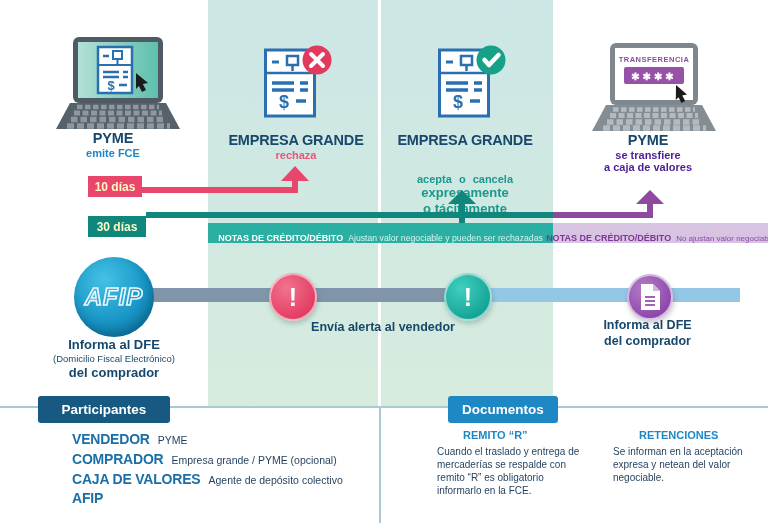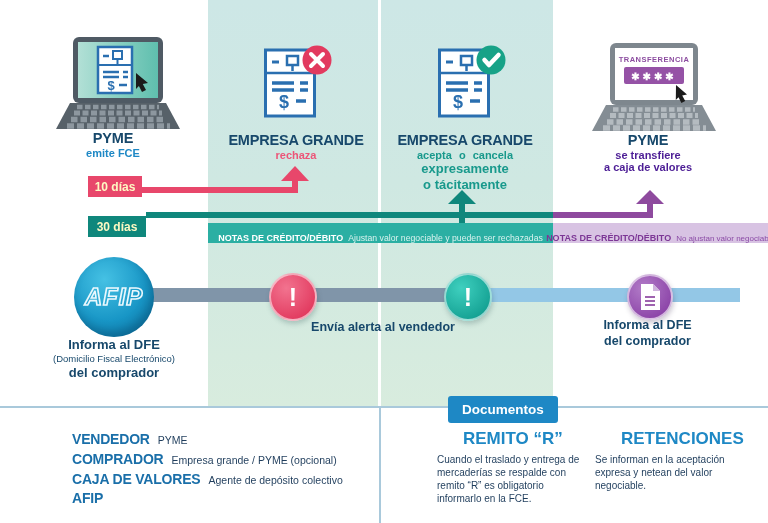--- a/index.html
+++ b/index.html
@@ -40,21 +40,21 @@
   
   .step{text-align:center;z-index:3;line-height:1.15;}
   .step .t{color:#17486b;font-weight:bold;font-size:14.5px;letter-spacing:-0.2px;}
   .step .a{font-weight:bold;font-size:11px;}
   .step1{left:33px;top:130px;width:160px;}
   .step2{left:215px;top:132px;width:162px;}
   .step3{left:384px;top:132px;width:162px;}
   .step4{left:568px;top:132px;width:160px;}
   .a-blue{color:#1e88c5;}
   .a-pink{color:#ec5578;}
-  .a-teal{color:#18998c;word-spacing:4px;}
+  .a-teal{color:#18998c;word-spacing:4px;margin-top:24px;}
   .a-purple{color:#4c1d95;}
   .step .small-note{color:#18998c;font-size:13px;line-height:1.2;font-weight:bold;}
 
   
   .bar{height:14px;top:288px;z-index:2;}
   .bar-gray{left:112px;width:354px;background:#8095a9;}
   .bar-blue{left:466px;width:274px;background:#93c7e6;}
   .afip-circle{left:74px;top:257px;width:80px;height:80px;border-radius:50%;z-index:4;
     background:radial-gradient(circle at 38% 28%,#45c1e4 0%,#1896c6 55%,#0b76a6 100%);
     box-shadow:inset -3px -6px 10px rgba(0,40,70,.3);display:flex;align-items:center;justify-content:center;}
@@ -86,24 +86,24 @@
   .vrule{left:379px;top:406px;width:2px;height:117px;background:#a9c9db;z-index:1;}
   .sec-box{top:396px;height:27px;color:#fff;font-weight:bold;font-size:13.5px;border-radius:3px;
     display:flex;align-items:center;justify-content:center;z-index:2;}
   .part-box{left:38px;width:132px;background:#175980;}
   .docs-box{left:448px;width:110px;background:#1e88c5;}
   .part-list{left:72px;top:431px;width:300px;z-index:2;}
   .p-row{height:19.8px;display:flex;align-items:baseline;}
   .p-row .lbl{color:#1a6fa9;font-weight:bold;font-size:14px;letter-spacing:-0.2px;}
   .p-row .dsc{color:#1f3d5c;font-size:10.5px;margin-left:8px;}
   .doc-item{top:429px;z-index:2;}
-  .doc-item .lbl{color:#1e88c5;font-weight:bold;font-size:17px;margin-bottom:4px;padding-left:26px;}
+  .doc-item .lbl{color:#1e88c5;font-weight:bold;font-size:11px;margin-bottom:4px;padding-left:26px;}
   .doc-item .dsc{color:#1f3d5c;font-size:10px;line-height:1.3;}
   .doc-item1{left:437px;width:152px;}
-  .doc-item2{left:595px;width:140px;}
+  .doc-item2{left:613px;width:140px;}
 </style>
 </head>
 <body>
 
 <div class="stage">
 
   <div class="abs mint-panel"></div>
   <div class="abs col-divider"></div>
 
   <div class="abs icon laptop1">
@@ -274,20 +274,21 @@
   </div>
   <div class="abs cap alert-cap">Envía alerta al vendedor</div>
   <div class="abs cap docc-cap">
     <div>Informa al DFE</div>
     <div>del comprador</div>
   </div>
 
   <div class="abs hrule"></div>
   <div class="abs vrule"></div>
 
+  <div class="abs sec-box part-box">Participantes</div>
   <div class="abs part-list">
     <div class="p-row">
       <span class="lbl">VENDEDOR</span>
       <span class="dsc">PYME</span>
     </div>
     <div class="p-row">
       <span class="lbl">COMPRADOR</span>
       <span class="dsc">Empresa grande / PYME (opcional)</span>
     </div>
     <div class="p-row">

